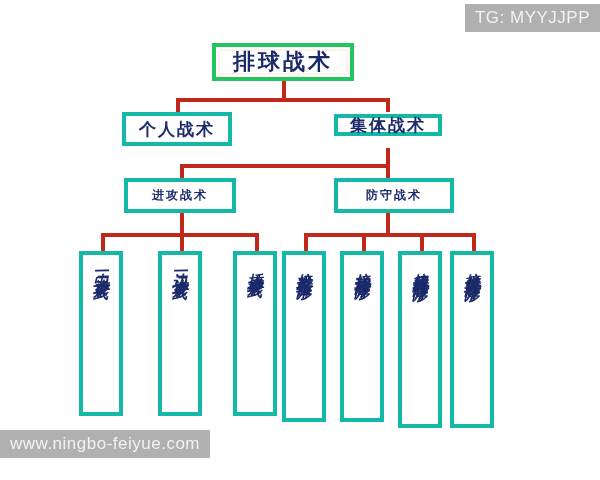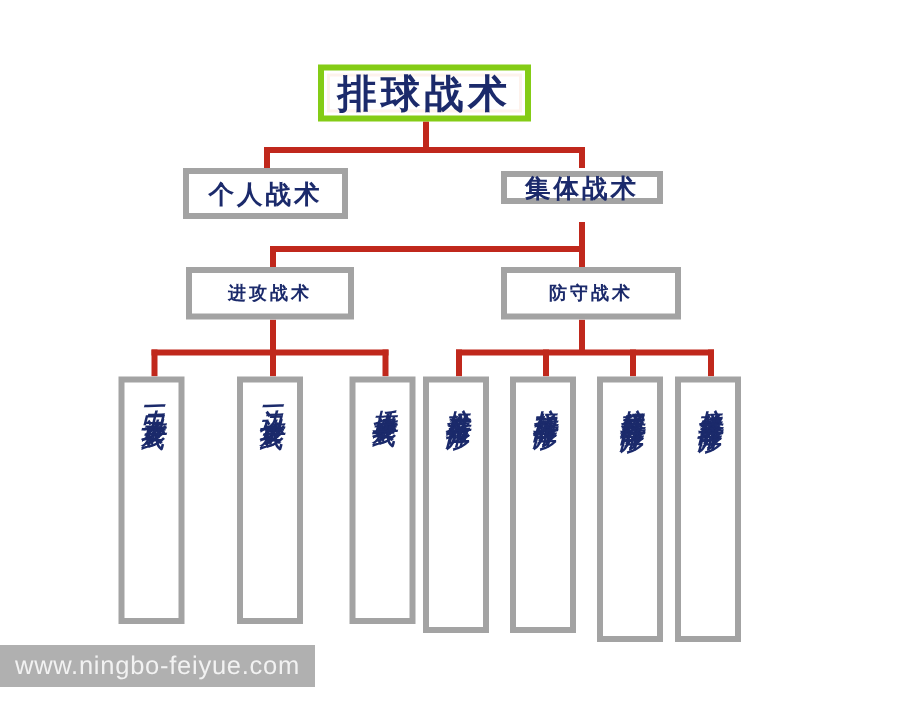--- a/index.html
+++ b/index.html
@@ -24,34 +24,34 @@
     background: #c0281c;
   }
   .line.v { width: 4px; }
   .line.h { height: 4px; }
 
   
   .node {
     position: absolute;
     box-sizing: border-box;
     background: #ffffff;
-    border: 4px solid #a3a3a3;
+    border: 4px solid #14b8a6;
     display: flex;
     align-items: center;
     justify-content: center;
     color: #1b2a6b;
     font-weight: bold;
     letter-spacing: 1px;
   }
 
   
   .node.root {
-    border: 4px solid #84cc16;
+    border: 4px solid #22c55e;
     box-shadow: inset 0 0 0 2px #ffffff, inset 0 0 0 4px #fdf2ec;
-    font-size: 26px;
+    font-size: 22px;
     letter-spacing: 3px;
     text-align: center;
   }
 
   .node.level2 {
     font-size: 17px;
     letter-spacing: 2px;
   }
   .node.level3 {
     font-size: 12px;
@@ -164,17 +164,20 @@
   <div class="node leaf" style="left:340px; top:251px; width:44px; height:171px;">
     <span class="vtext">接扣球防守阵形</span>
   </div>
   <div class="node leaf" style="left:398px; top:251px; width:44px; height:177px;">
     <span class="vtext">接拦回球防守阵形</span>
   </div>
   <div class="node leaf" style="left:450px; top:251px; width:44px; height:177px;">
     <span class="vtext">接传垫球防守阵形</span>
   </div>
 
+  <div class="watermark" id="watermark-top">
+    <span>TG: MYYJJPP</span>
+  </div>
   <div class="watermark" id="watermark-bottom">
     <span>www.ningbo-feiyue.com</span>
   </div>
 
 </div>
 
 </body></html>

